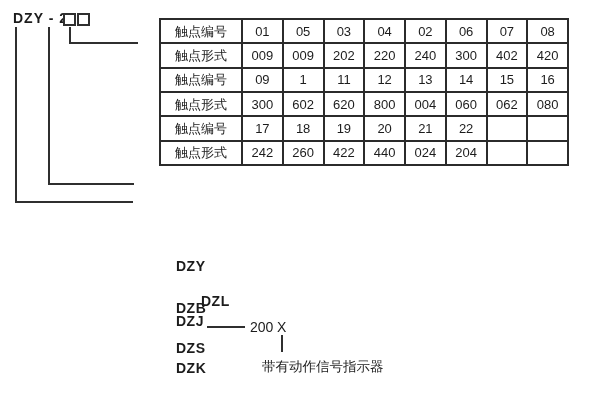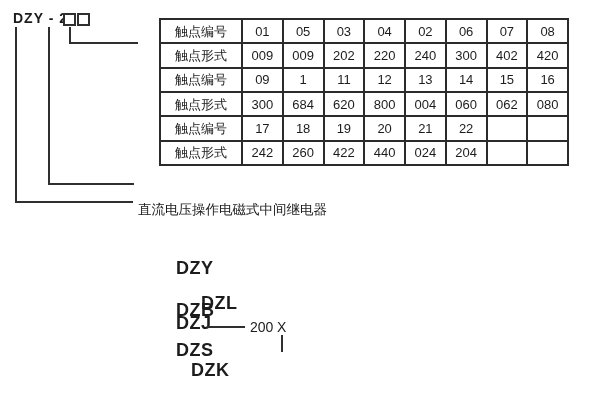--- a/index.html
+++ b/index.html
@@ -26,22 +26,22 @@
   table.contacts td{
     border:2px solid #2b2b2b;text-align:center;vertical-align:middle;
     font-size:13px;padding:0;line-height:1;height:22px;color:#1c1c1c;
   }
   table.contacts td.hdr{width:80px;}
   
   .anno{position:absolute;font-size:13.5px;white-space:nowrap;}
   .anno-design{left:138px;top:176px;}
   .anno-relay{left:138px;top:201px;}
   
-  .series-item{position:absolute;left:176px;font-size:18px;font-weight:600;letter-spacing:0.5px;white-space:nowrap;}
-  .s0{top:258px;} .s1{top:293px;padding-left:25px;} .s2{top:313px;} .s3{top:300px;text-align:right;} .s4{top:340px;} .s5{top:360px;margin-left:15px;}
+  .series-item{position:absolute;left:176px;font-size:14px;font-weight:600;letter-spacing:0.5px;white-space:nowrap;}
+  .s0{top:258px;} .s1{top:293px;padding-left:25px;} .s2{top:313px;} .s3{top:300px;text-align:right;} .s4{top:340px;} .s5{top:360px;}
   .dzb-dash{left:207px;top:326px;width:38px;height:2px;}
   .dzb-val{position:absolute;left:250px;top:319px;font-size:14px;}
   .dzb-x{position:absolute;left:277px;top:319px;font-size:14px;}
   .x-drop{left:281px;top:335px;width:2px;height:17px;}
   .indicator-note{position:absolute;left:262px;top:358px;font-size:13.5px;white-space:nowrap;}
 </style>
 </head>
 <body>
 
 <div class="canvas">
@@ -89,21 +89,21 @@
             <td>11</td>
             <td>12</td>
             <td>13</td>
             <td>14</td>
             <td>15</td>
             <td>16</td>
           </tr>
           <tr>
             <td class="hdr">触点形式</td>
             <td>300</td>
-            <td>684</td>
+            <td>602</td>
             <td>620</td>
             <td>800</td>
             <td>004</td>
             <td>060</td>
             <td>062</td>
             <td>080</td>
           </tr>
           <tr>
             <td class="hdr">触点编号</td>
             <td>17</td>
@@ -123,27 +123,27 @@
             <td>440</td>
             <td>024</td>
             <td>204</td>
             <td></td>
             <td></td>
           </tr>
         </tbody>
     </table>
   </div>
 
-  <div class="anno anno-relay">直流电压操作电磁式中间继电器</div>
 
   <div class="series-item s0">DZY</div>
   <div class="series-item s1">DZL</div>
   <div class="series-item s2">DZJ</div>
   <div class="series-item s3">DZB</div>
   <div class="series-item s4">DZS</div>
   <div class="series-item s5">DZK</div>
 
   <div class="ln dzb-dash"></div>
   <div class="dzb-val">200</div>
   <div class="dzb-x">X</div>
   <div class="ln x-drop"></div>
+  <div class="indicator-note">带有动作信号指示器</div>
 
 </div>
 
 </body></html>

